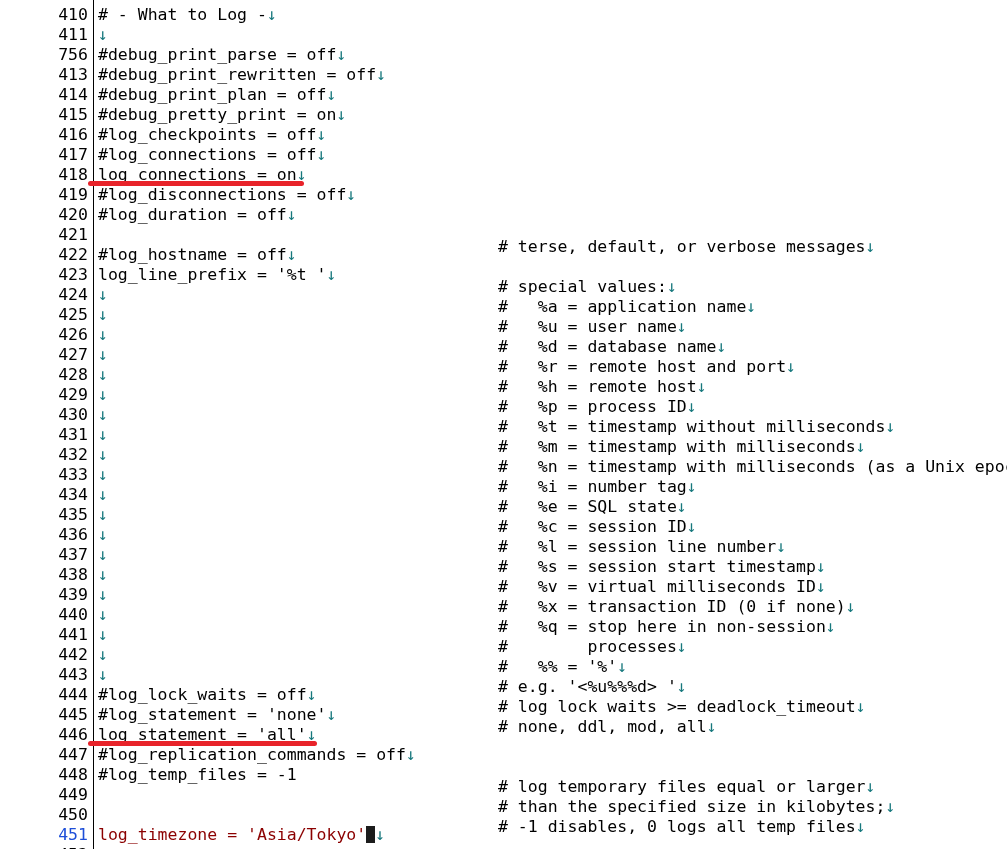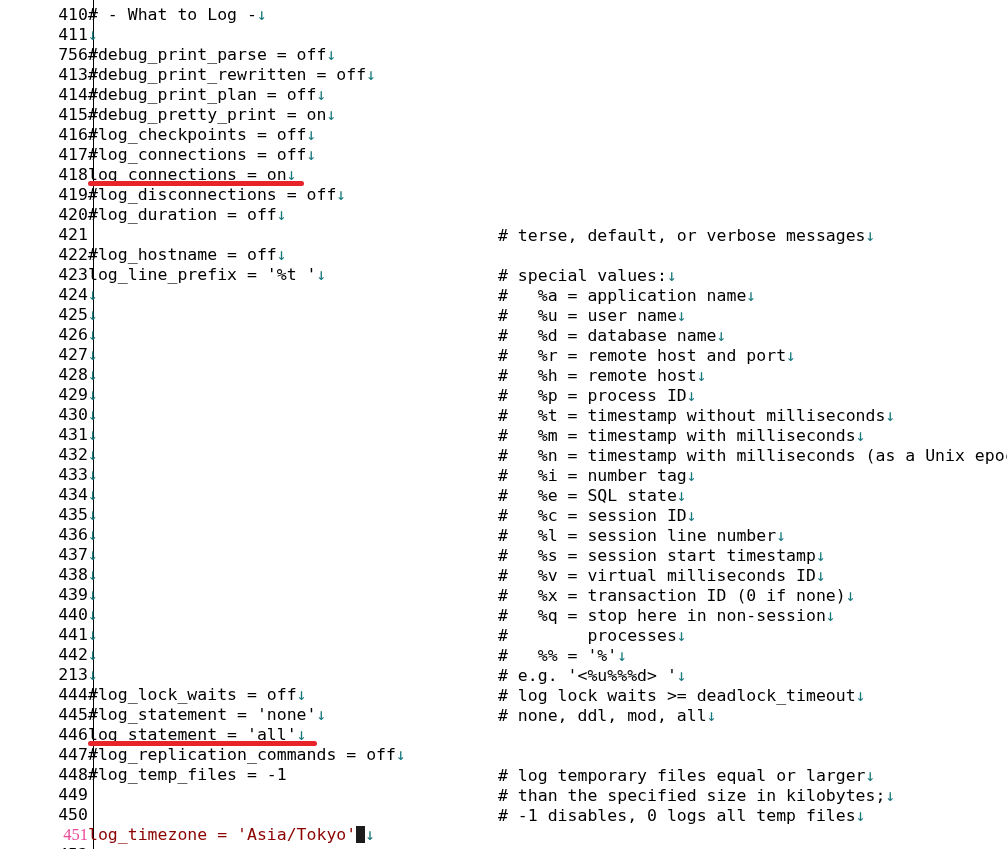--- a/index.html
+++ b/index.html
@@ -46,47 +46,47 @@
     position: absolute;
     left: 0;
     top: 0;
     width: 40px;
     height: 20px;
     text-align: right;
     color: #000000;
     font-size: 16.5px;
     line-height: 20px;
   }
-  .code-line.cursor-line .gutter { color: #ec4899; font-family: Liberation Serif, serif; }
+  .code-line.cursor-line .gutter { color: #1d4ed8; }
 
   .gutter-rule {
     position: absolute;
     left: 45px;
     top: 0;
     width: 1px;
     height: 20px;
     background: #000000;
   }
 
   
   .line-content {
     position: absolute;
-    left: 40px;
+    left: 50px;
     top: 0;
     height: 20px;
     color: #000000;
     white-space: pre;
   }
   .code-line.cursor-line .line-content { color: #8b0000; }
 
   
   .line-comment {
     position: absolute;
     left: 450px;
-    top: 1px;
+    top: 12px;
     height: 20px;
     color: #000000;
     white-space: pre;
   }
 
   
   .eol {
     color: #17787d;
   }
 
@@ -140,21 +140,21 @@
       <div class="code-line"><div class="gutter">433</div><div class="gutter-rule"></div><div class="line-content"><span></span><span class="eol">↓</span></div><div class="line-comment"><span>#   %i = number tag</span><span class="eol">↓</span></div></div>
       <div class="code-line"><div class="gutter">434</div><div class="gutter-rule"></div><div class="line-content"><span></span><span class="eol">↓</span></div><div class="line-comment"><span>#   %e = SQL state</span><span class="eol">↓</span></div></div>
       <div class="code-line"><div class="gutter">435</div><div class="gutter-rule"></div><div class="line-content"><span></span><span class="eol">↓</span></div><div class="line-comment"><span>#   %c = session ID</span><span class="eol">↓</span></div></div>
       <div class="code-line"><div class="gutter">436</div><div class="gutter-rule"></div><div class="line-content"><span></span><span class="eol">↓</span></div><div class="line-comment"><span>#   %l = session line number</span><span class="eol">↓</span></div></div>
       <div class="code-line"><div class="gutter">437</div><div class="gutter-rule"></div><div class="line-content"><span></span><span class="eol">↓</span></div><div class="line-comment"><span>#   %s = session start timestamp</span><span class="eol">↓</span></div></div>
       <div class="code-line"><div class="gutter">438</div><div class="gutter-rule"></div><div class="line-content"><span></span><span class="eol">↓</span></div><div class="line-comment"><span>#   %v = virtual milliseconds ID</span><span class="eol">↓</span></div></div>
       <div class="code-line"><div class="gutter">439</div><div class="gutter-rule"></div><div class="line-content"><span></span><span class="eol">↓</span></div><div class="line-comment"><span>#   %x = transaction ID (0 if none)</span><span class="eol">↓</span></div></div>
       <div class="code-line"><div class="gutter">440</div><div class="gutter-rule"></div><div class="line-content"><span></span><span class="eol">↓</span></div><div class="line-comment"><span>#   %q = stop here in non-session</span><span class="eol">↓</span></div></div>
       <div class="code-line"><div class="gutter">441</div><div class="gutter-rule"></div><div class="line-content"><span></span><span class="eol">↓</span></div><div class="line-comment"><span>#        processes</span><span class="eol">↓</span></div></div>
       <div class="code-line"><div class="gutter">442</div><div class="gutter-rule"></div><div class="line-content"><span></span><span class="eol">↓</span></div><div class="line-comment"><span>#   %% = '%'</span><span class="eol">↓</span></div></div>
-      <div class="code-line"><div class="gutter">213</div><div class="gutter-rule"></div><div class="line-content"><span></span><span class="eol">↓</span></div><div class="line-comment"><span># e.g. '&lt;%u%%%d&gt; '</span><span class="eol">↓</span></div></div>
+      <div class="code-line"><div class="gutter">443</div><div class="gutter-rule"></div><div class="line-content"><span></span><span class="eol">↓</span></div><div class="line-comment"><span># e.g. '&lt;%u%%%d&gt; '</span><span class="eol">↓</span></div></div>
       <div class="code-line"><div class="gutter">444</div><div class="gutter-rule"></div><div class="line-content"><span>#log_lock_waits = off</span><span class="eol">↓</span></div><div class="line-comment"><span># log lock waits &gt;= deadlock_timeout</span><span class="eol">↓</span></div></div>
       <div class="code-line"><div class="gutter">445</div><div class="gutter-rule"></div><div class="line-content"><span>#log_statement = 'none'</span><span class="eol">↓</span></div><div class="line-comment"><span># none, ddl, mod, all</span><span class="eol">↓</span></div></div>
       <div class="code-line"><div class="gutter">446</div><div class="gutter-rule"></div><div class="line-content"><span>log_statement = 'all'</span><span class="eol">↓</span></div></div>
       <div class="code-line"><div class="gutter">447</div><div class="gutter-rule"></div><div class="line-content"><span>#log_replication_commands = off</span><span class="eol">↓</span></div></div>
       <div class="code-line"><div class="gutter">448</div><div class="gutter-rule"></div><div class="line-content"><span>#log_temp_files = -1</span></div><div class="line-comment"><span># log temporary files equal or larger</span><span class="eol">↓</span></div></div>
       <div class="code-line"><div class="gutter">449</div><div class="gutter-rule"></div><div class="line-content"><span></span></div><div class="line-comment"><span># than the specified size in kilobytes;</span><span class="eol">↓</span></div></div>
       <div class="code-line"><div class="gutter">450</div><div class="gutter-rule"></div><div class="line-content"><span></span></div><div class="line-comment"><span># -1 disables, 0 logs all temp files</span><span class="eol">↓</span></div></div>
       <div class="code-line cursor-line"><div class="gutter">451</div><div class="gutter-rule"></div><div class="line-content"><span>log_timezone = 'Asia/Tokyo'</span><span class="text-cursor"></span><span class="eol">↓</span></div></div>
       <div class="code-line"><div class="gutter">452</div><div class="gutter-rule"></div><div class="line-content"><span></span></div></div>
     </div>

